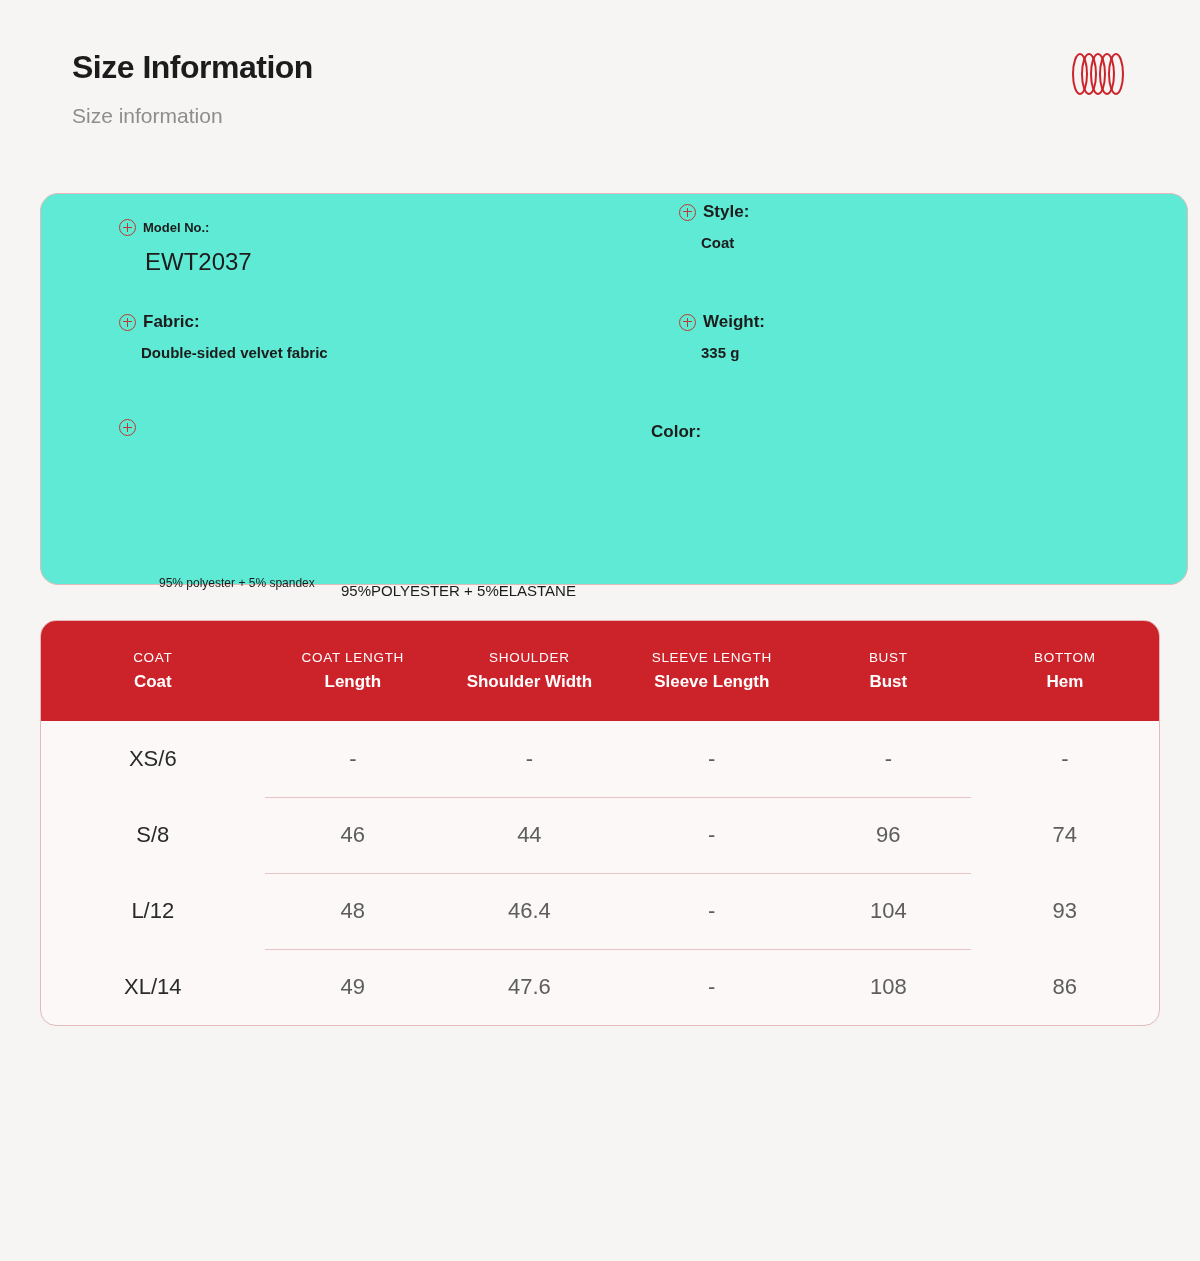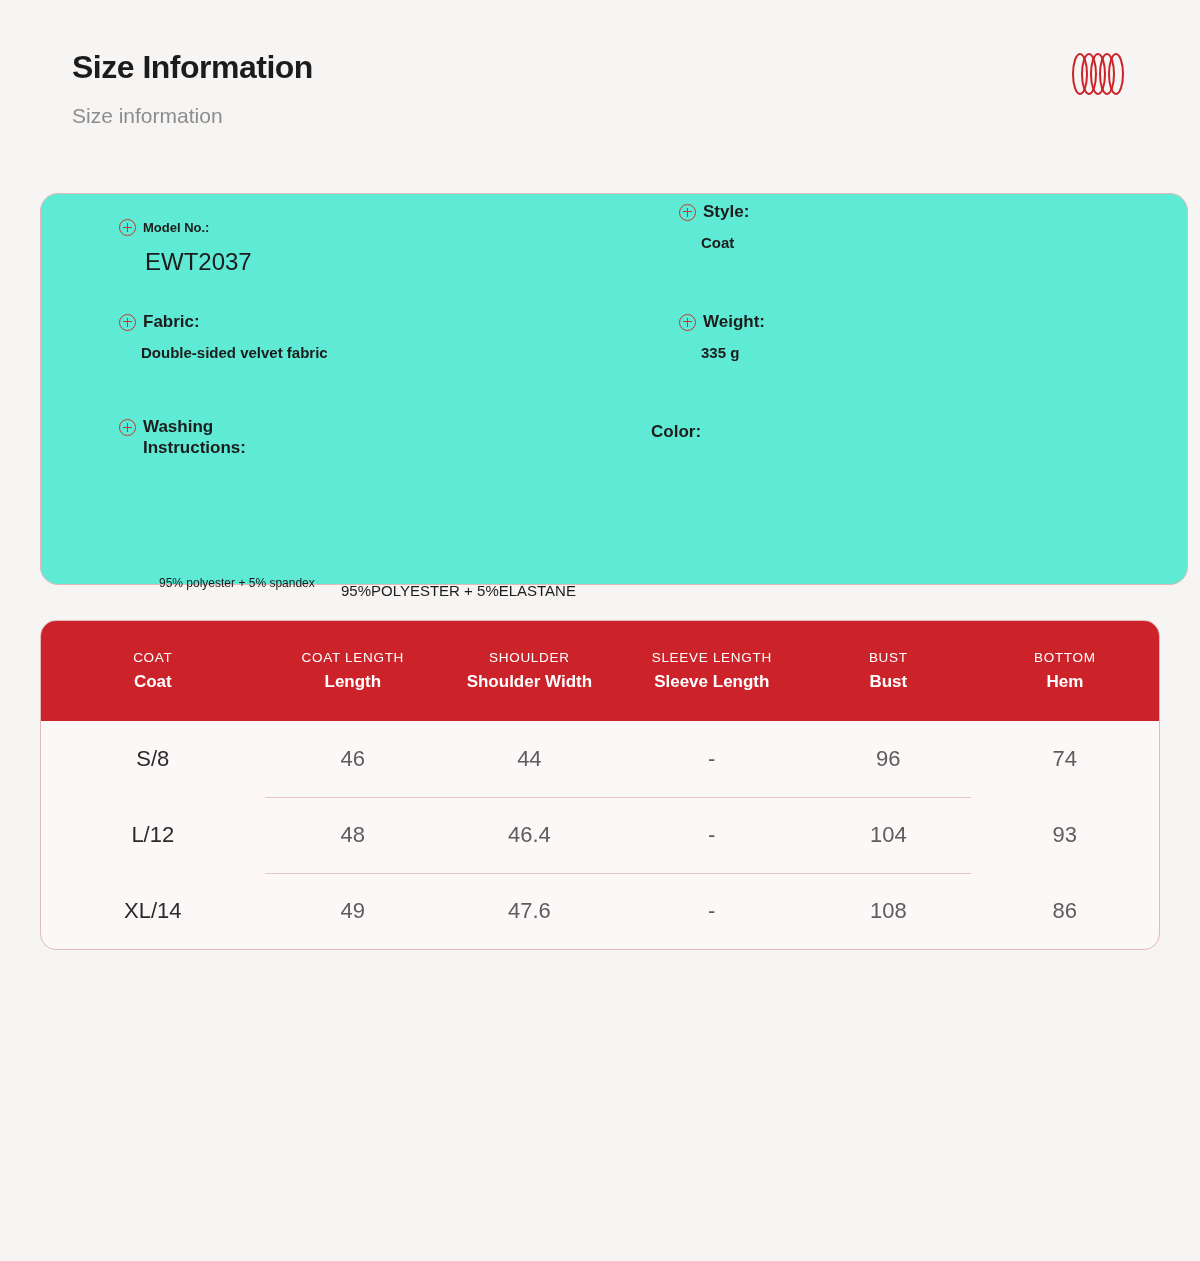--- a/index.html
+++ b/index.html
@@ -284,21 +284,20 @@
       </div>
       <div class="val-md">335 g</div>
     </div>
 
     <div class="fabric-sub">95% polyester + 5% spandex</div>
     <div class="fabric-sub2">95%POLYESTER + 5%ELASTANE</div>
 
     <div class="field" style="left:78px; top:222px; width:200px;">
       <div class="field-label lbl-md" style="align-items:flex-start;">
         <span class="plus-icon" style="margin-top:3px;"></span>
-        <span style="line-height:1.25; display:block; width:150px;">Washing Instructions:</span>
       </div>
     </div>
 
     <div class="wash-icons">
 
       <div class="wash-icon-item" style="left:0px; top:0px;">
         <svg width="40" height="30" viewBox="0 0 40 30">
           <path d="M5 10 L35 10 L31 26 L9 26 Z" fill="none" stroke="#1c1c1c" stroke-width="1.4"></path>
           <path d="M11 10 c2-5 7-7 10-4 c2 2 1 4 3 4" fill="none" stroke="#1c1c1c" stroke-width="1.2"></path>
           <path d="M8 19 q6 4 12 0 t12 0" fill="none" stroke="#1c1c1c" stroke-width="1.2"></path>
@@ -387,20 +386,28 @@
             <div class="th-bot">Bust</div>
           </th>
           <th style="width:16%">
             <div class="th-top">BOTTOM</div>
             <div class="th-bot">Hem</div>
           </th>
         </tr>
       </thead>
       <tbody>
         <tr>
+          <td class="size-cell">XS/6</td>
+          <td>-</td>
+          <td>-</td>
+          <td>-</td>
+          <td>-</td>
+          <td>-</td>
+        </tr>
+        <tr>
           <td class="size-cell">S/8</td>
           <td>46</td>
           <td>44</td>
           <td>-</td>
           <td>96</td>
           <td>74</td>
         </tr>
         <tr>
           <td class="size-cell">L/12</td>
           <td>48</td>

